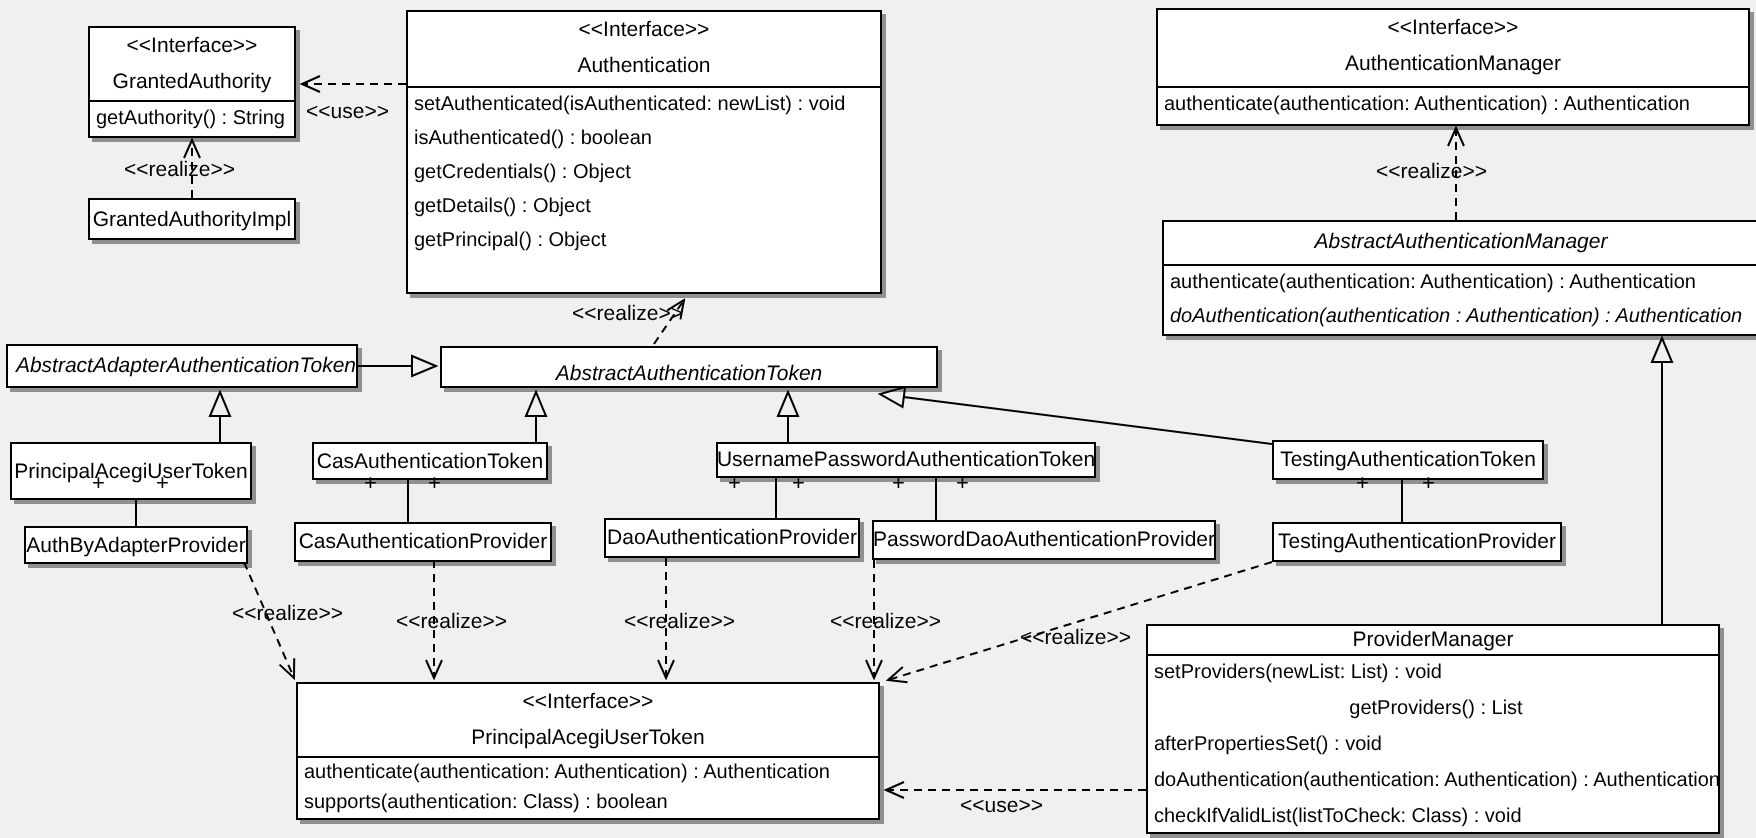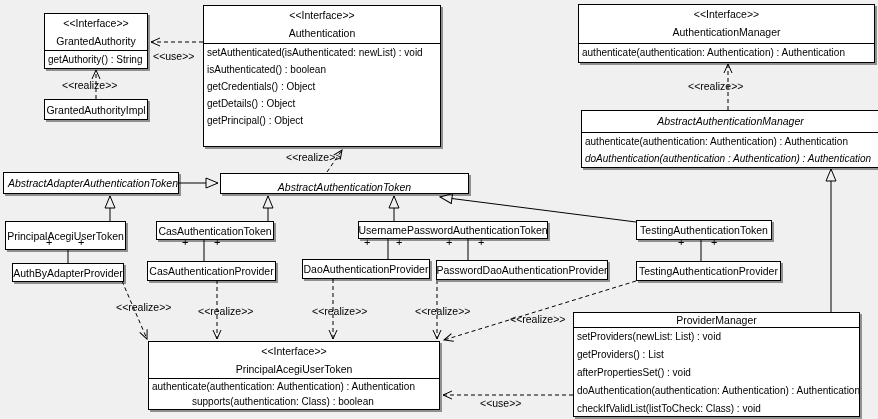--- a/index.html
+++ b/index.html
@@ -160,31 +160,31 @@
     <span>TestingAuthenticationProvider</span>
   </div>
 
   <div class="uml-box" style="left:148px;top:341px;width:292px;height:69px;">
     <div class="uml-title" style="height:36px;">
       <span class="stereo">&lt;&lt;Interface&gt;&gt;</span>
       <span class="cname">PrincipalAcegiUserToken</span>
     </div>
     <div class="uml-methods">
       <div class="uml-method" style="line-height:15px;">authenticate(authentication: Authentication) : Authentication</div>
-      <div class="uml-method" style="line-height:15px;margin-left:40px;">supports(authentication: Class) : boolean</div>
+      <div class="uml-method" style="line-height:15px;">supports(authentication: Class) : boolean</div>
     </div>
   </div>
 
   <div class="uml-box ovf" style="left:573px;top:312px;width:287px;height:105px;">
     <div class="uml-title" style="height:14px;line-height:14px;">
       <span class="cname" style="line-height:14px;">ProviderManager</span>
     </div>
     <div class="uml-methods">
       <div class="uml-method" style="line-height:18px;">setProviders(newList: List) : void</div>
-      <div class="uml-method" style="line-height:18px;">getProviders() : List</div>
+      <div class="uml-method" style="line-height:18px;text-align:center;">getProviders() : List</div>
       <div class="uml-method" style="line-height:18px;">afterPropertiesSet() : void</div>
       <div class="uml-method" style="line-height:18px;">doAuthentication(authentication: Authentication) : Authentication</div>
       <div class="uml-method" style="line-height:18px;">checkIfValidList(listToCheck: Class) : void</div>
     </div>
   </div>
 
   <div class="lbl" style="left:153px;top:50px;">&lt;&lt;use&gt;&gt;</div>
   <div class="lbl" style="left:62px;top:79px;">&lt;&lt;realize&gt;&gt;</div>
   <div class="lbl" style="left:286px;top:151px;">&lt;&lt;realize&gt;&gt;</div>
   <div class="lbl" style="left:688px;top:80px;">&lt;&lt;realize&gt;&gt;</div>

